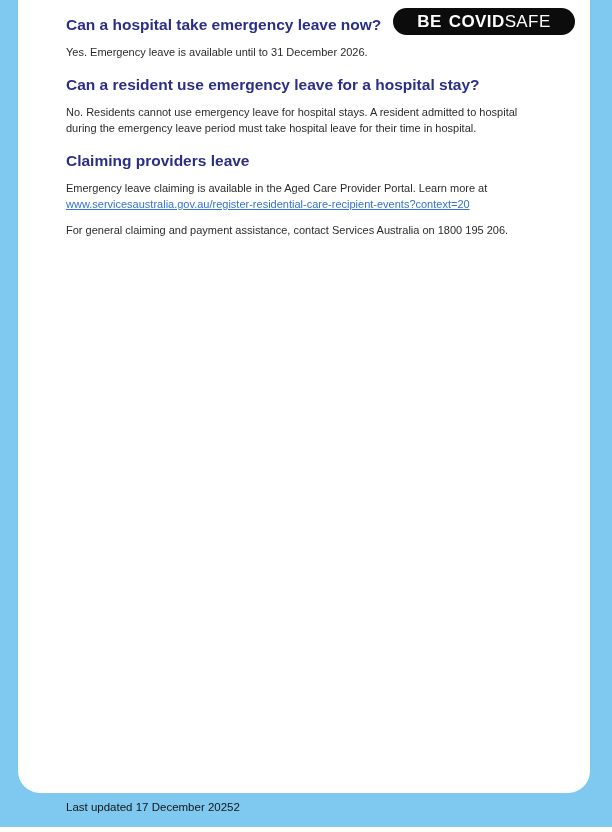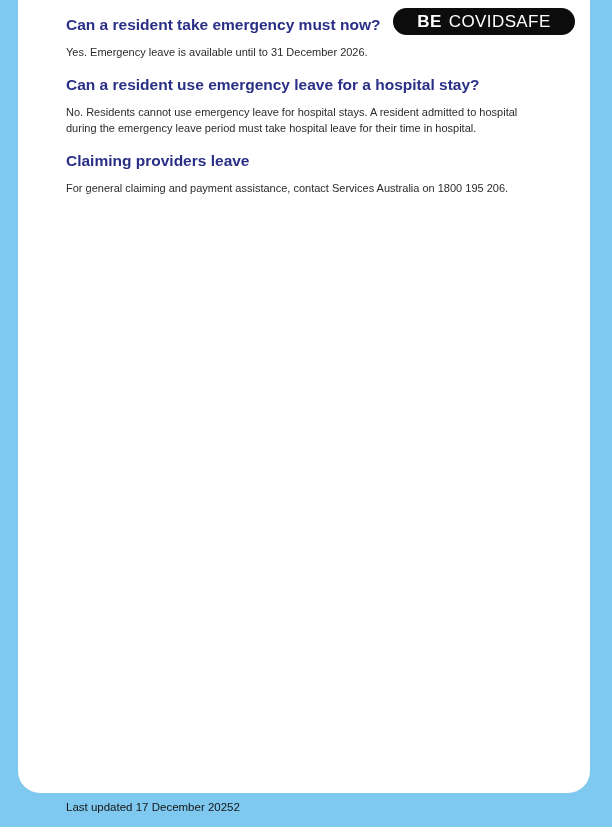--- a/index.html
+++ b/index.html
@@ -44,21 +44,21 @@
     border-radius: 15px;
     display: flex;
     align-items: center;
     justify-content: center;
     color: #ffffff;
     font-size: 17px;
     letter-spacing: 0.4px;
     white-space: nowrap;
   }
   .logo-pill .be { font-weight: 800; margin-right: 7px; }
-  .logo-pill .covid { font-weight: 400; }
+  .logo-pill .covid { font-weight: 700; }
   .logo-pill .safe { font-weight: 400; }
   .content {
     position: absolute;
     left: 48px;
     top: 0;
     width: 476px;
     color: #2b2b2b;
     font-size: 11px;
     line-height: 16px;
   }
@@ -98,27 +98,28 @@
   <div class="card">
 
     <div class="logo-pill">
       <span class="be">BE</span>
       <span class="covid">COVID</span>
       <span class="safe">SAFE</span>
     </div>
 
     <div class="content">
 
-      <h2>Can a resident take emergency must now?</h2>
+      <h2>Can a hospital take emergency leave now?</h2>
       <p>Yes. Emergency leave is available until to 31 December 2026.</p>
 
       <h2>Can a resident use emergency leave for a hospital stay?</h2>
       <p>No. Residents cannot use emergency leave for hospital stays. A resident admitted to hospital during the emergency leave period must take hospital leave for their time in hospital.</p>
 
       <h2>Claiming providers leave</h2>
+      <p><span>Emergency leave claiming is available in the Aged Care Provider Portal. Learn more at </span><a class="doc-link">www.servicesaustralia.gov.au/register-residential-care-recipient-events?context=20</a></p>
       <p>For general claiming and payment assistance, contact Services Australia on 1800 195 206.</p>
     </div>
   </div>
 
   <div class="footer-row">
     <span>Last updated 17 December 2025</span>
     <span>2</span>
   </div>
 </div>
 

